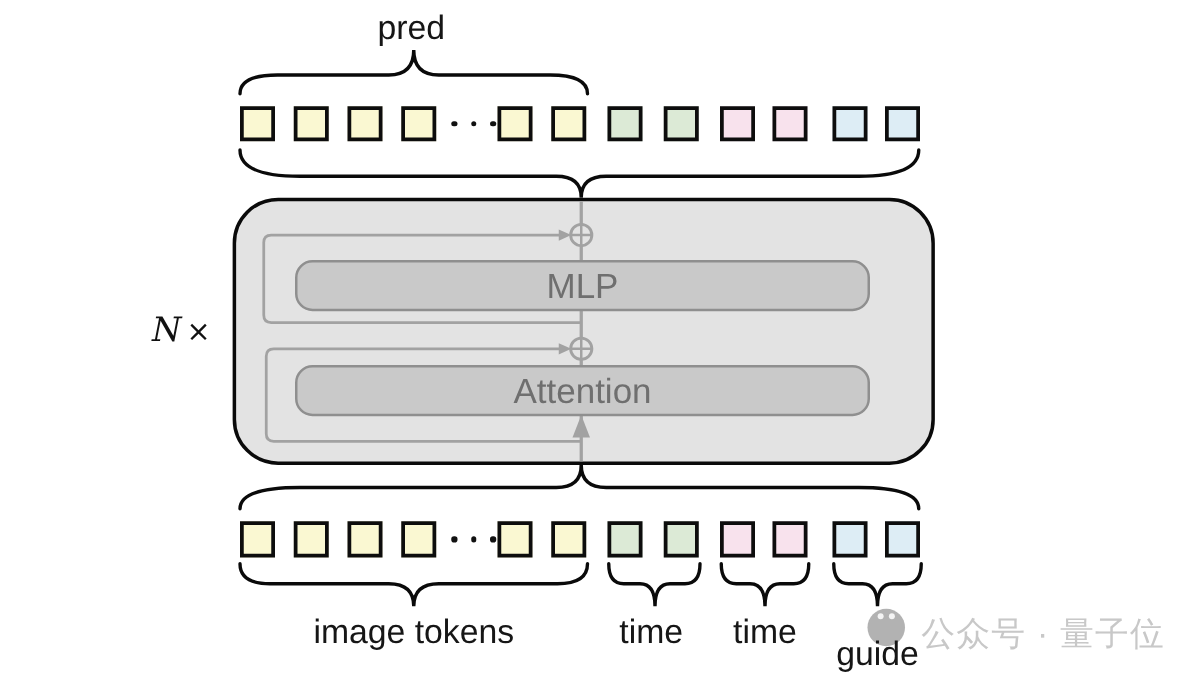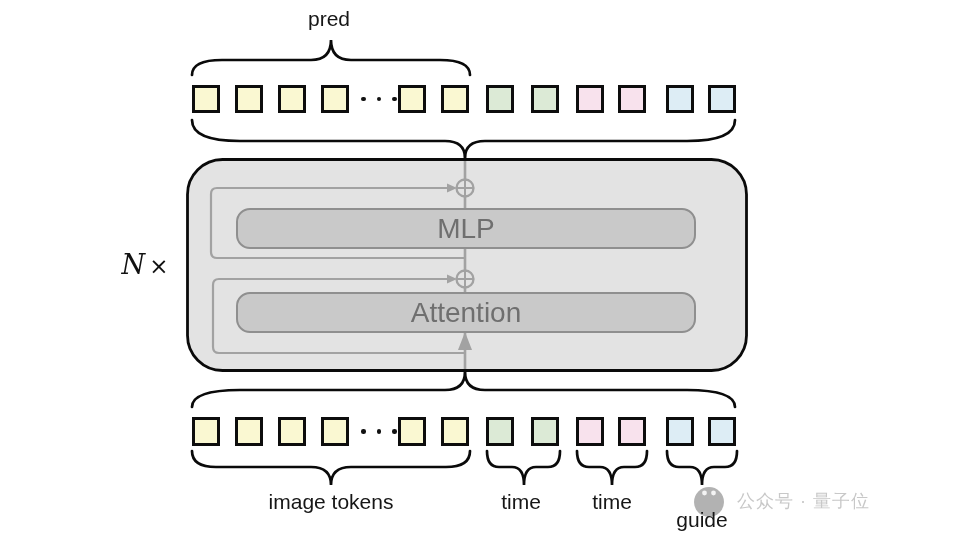--- a/index.html
+++ b/index.html
@@ -25,35 +25,35 @@
   
   .token-layer{z-index:2;}
   .token-group{position:absolute;display:flex;}
   .token{box-sizing:border-box;border:3px solid #0d0d0d;}
   .dots{align-items:center;}
   .dot{width:4.5px;height:4.5px;border-radius:50%;background:#111;}
 
   
   .cap{
     position:absolute;transform:translateX(-50%);z-index:2;
-    color:#161616;font-size:21px;white-space:nowrap;line-height:1.05;
+    color:#161616;font-size:27px;white-space:nowrap;line-height:1.05;
   }
   .cap.small-caps-bottom{top:491px;}
   .nx{
     position:absolute;left:112px;top:249px;width:66px;text-align:center;z-index:2;
     color:#111;white-space:nowrap;
   }
   .nx-n{font-family:"DejaVu Serif",serif;font-style:italic;font-size:27px;}
   .nx-x{font-family:"DejaVu Sans",sans-serif;font-size:23px;margin-left:4px;}
 
   
   .wm-icon{position:absolute;left:693px;top:486px;z-index:1;}
   .wm-text{
     position:absolute;left:737px;top:489px;z-index:1;
-    color:var(--watermark-text,#c8c8c8);font-size:18px;letter-spacing:1px;white-space:nowrap;
+    color:var(--watermark-text,#c8c8c8);font-size:27px;letter-spacing:1px;white-space:nowrap;
   }
 </style>
 </head>
 <body>
 
 <div class="canvas">
 
   <svg class="diagram" width="956" height="542" viewBox="0 0 956 542">
 
     <line class="wire-main" x1="465" y1="150" x2="465" y2="377"></line>

